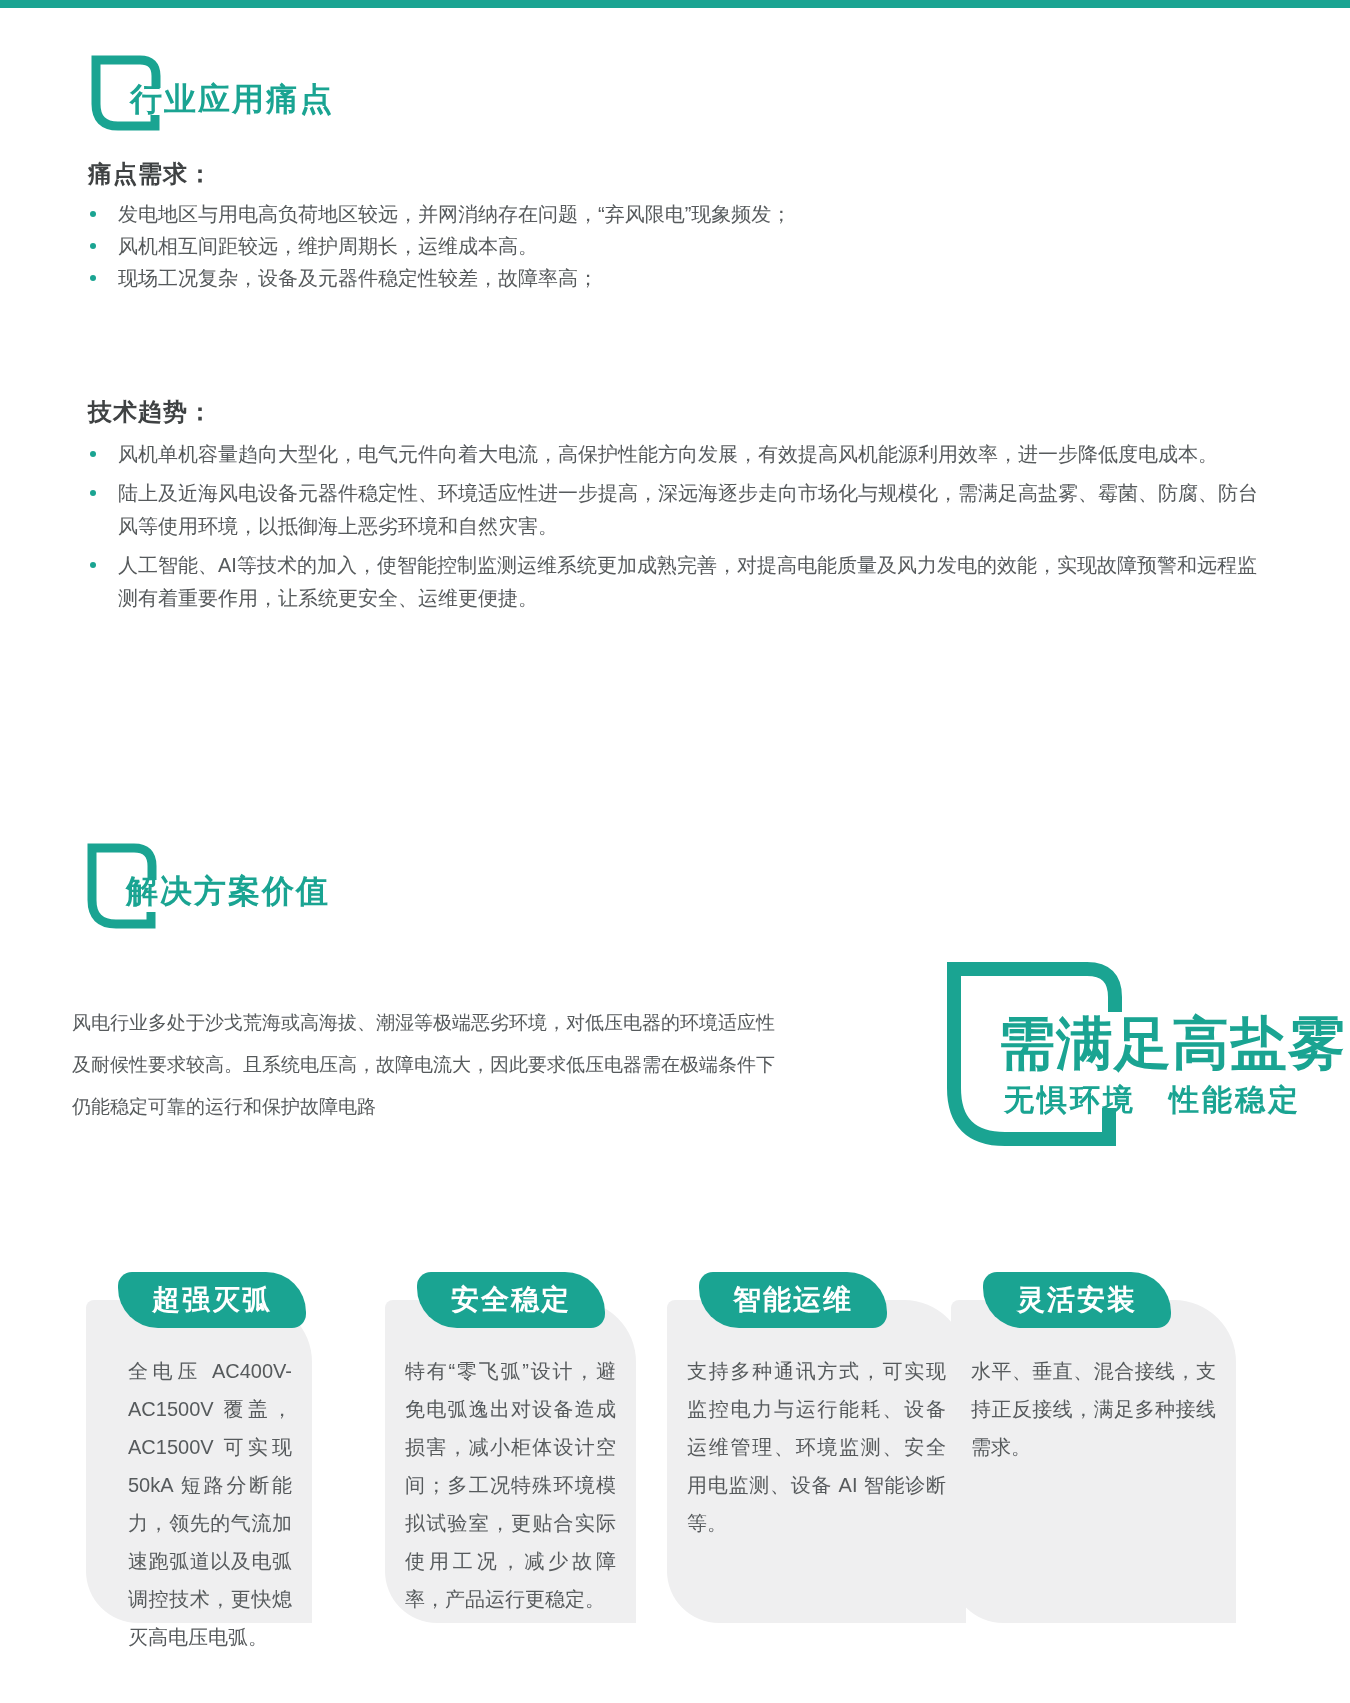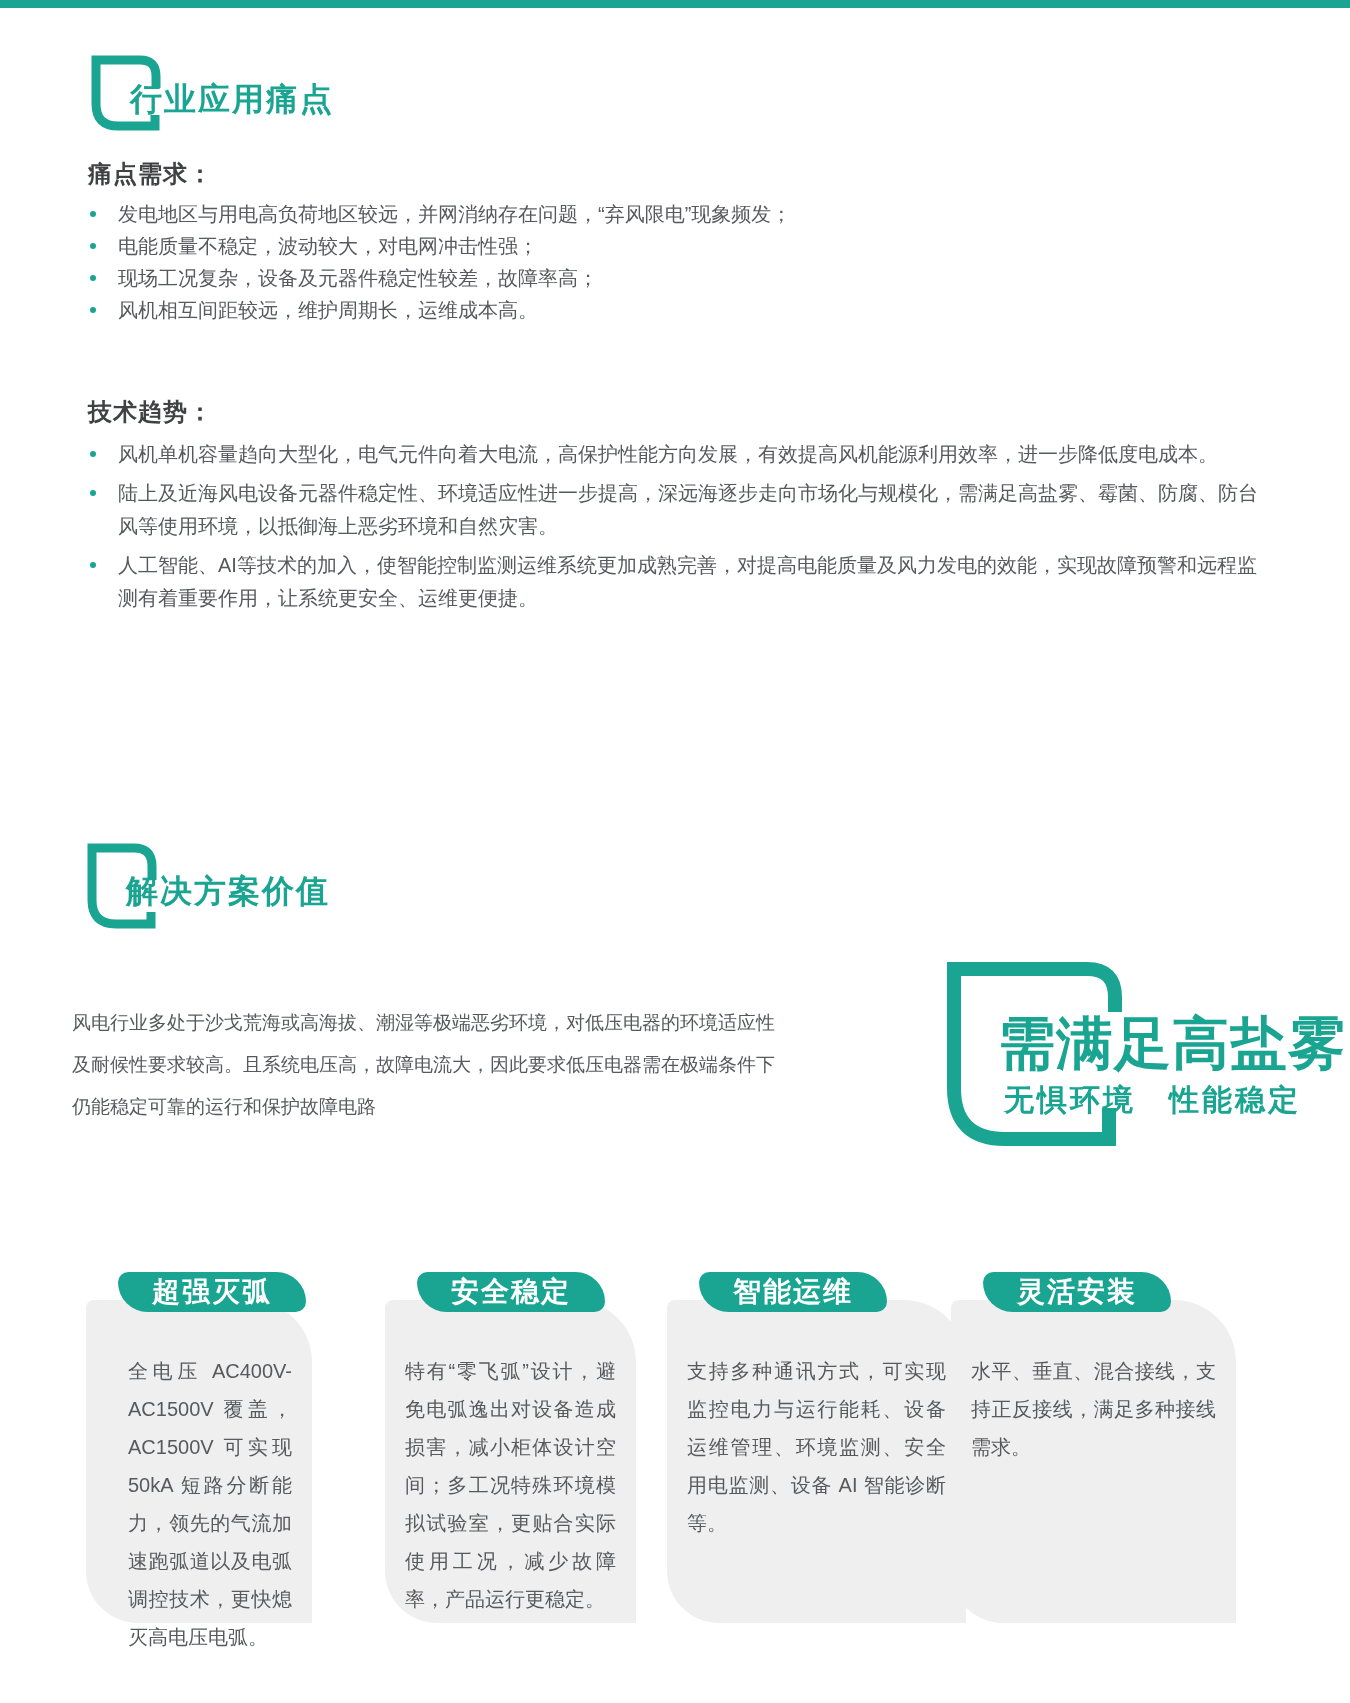--- a/index.html
+++ b/index.html
@@ -66,21 +66,21 @@
     background:var(--card);
     border-radius:8px 62px 0 52px;
     box-sizing:border-box;
     padding:52px 20px 0 20px;
   }
   .value-card-body{
     font-size:20px;line-height:38px;color:var(--body-text);
     text-align:justify;
   }
   .value-card-tab{
-    position:absolute;top:1272px;height:40px;
+    position:absolute;top:1272px;height:56px;
     background:var(--teal);
     border-radius:14px 40px 14px 40px;
     display:flex;align-items:center;justify-content:center;
     font-size:28px;font-weight:bold;color:#ffffff;
     letter-spacing:2px;padding:0 34px;box-sizing:border-box;
     white-space:nowrap;z-index:2;
   }
   #card-0{left:86px;width:226px;padding-left:42px;}  #tab-0{left:118px;}
   #card-1{left:385px;width:251px;} #tab-1{left:417px;}
   #card-2{left:667px;width:299px;} #tab-2{left:699px;}
@@ -101,29 +101,25 @@
 </div>
 
 <div class="block-heading" style="left:88px;top:158px;">痛点需求：</div>
 <div id="needs-list" class="bullet-list" style="left:88px;top:198px;width:1180px;">
   <div class="bullet-item">
     <span class="bullet-dot"></span>
     <span class="bullet-text">发电地区与用电高负荷地区较远，并网消纳存在问题，“弃风限电”现象频发；</span>
   </div>
   <div class="bullet-item">
     <span class="bullet-dot"></span>
-    <span class="bullet-text">电能质量不稳定，波动较大，对电网冲击性强；</span>
+    <span class="bullet-text">风机相互间距较远，维护周期长，运维成本高。</span>
   </div>
   <div class="bullet-item">
     <span class="bullet-dot"></span>
     <span class="bullet-text">现场工况复杂，设备及元器件稳定性较差，故障率高；</span>
-  </div>
-  <div class="bullet-item">
-    <span class="bullet-dot"></span>
-    <span class="bullet-text">风机相互间距较远，维护周期长，运维成本高。</span>
   </div>
 </div>
 
 <div class="block-heading" style="left:88px;top:396px;">技术趋势：</div>
 <div class="bullet-list" style="left:88px;top:438px;width:1180px;">
   <div class="bullet-item">
     <span class="bullet-dot"></span>
     <span class="bullet-text">风机单机容量趋向大型化，电气元件向着大电流，高保护性能方向发展，有效提高风机能源利用效率，进一步降低度电成本。</span>
   </div>
   <div class="bullet-item">

